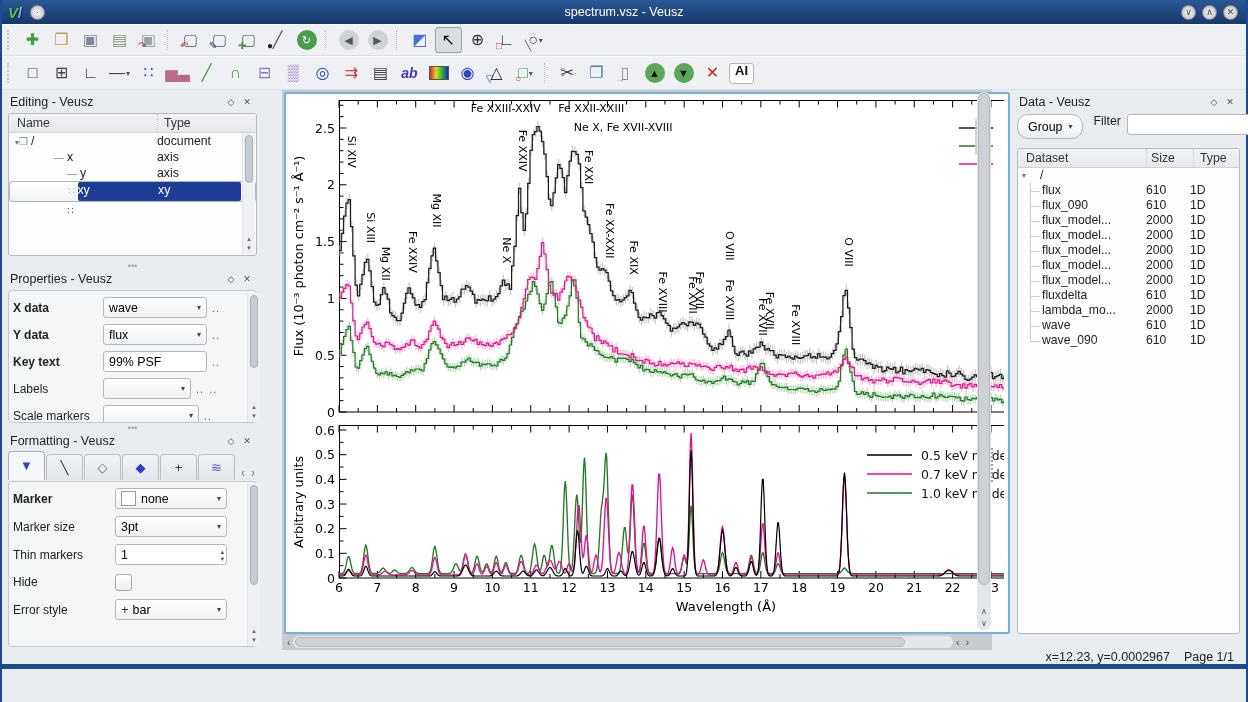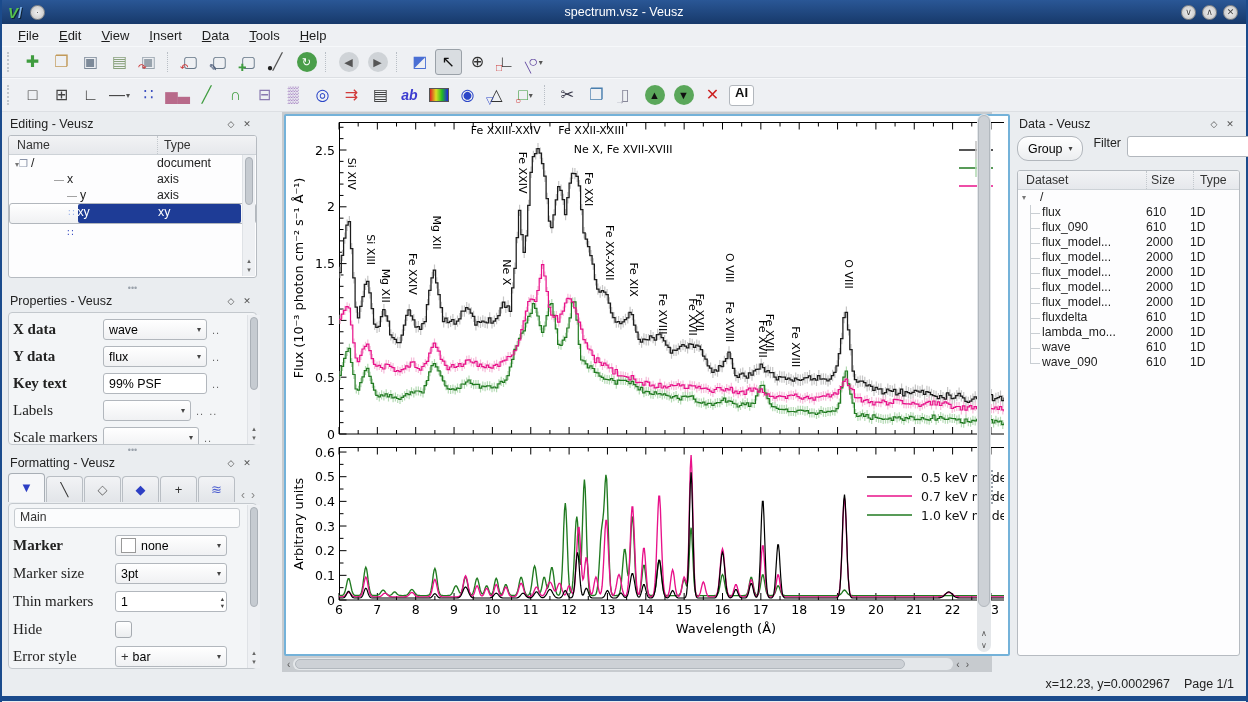--- a/index.html
+++ b/index.html
@@ -53,21 +53,21 @@
   .trow.sel .lab,.trow.sel .typ{color:#fff;}
   .trow .exp{color:#777;font-size:8px;}
   .trow .tic{font-size:10px;margin-right:3px;}
   .vsb{position:absolute;right:1px;top:19px;bottom:1px;width:12px;background:#eef0f3;border-left:1px solid #dfe2e6;}
   .vsb .thumb{position:absolute;left:2px;right:2px;top:2px;height:38%;background:#c6cbd1;border:1px solid #aab0b7;border-radius:5px;}
   .vsb .a1,.vsb .a2{position:absolute;left:0;right:0;text-align:center;font-size:7px;color:#666;}
   .vsb .a1{bottom:11px;} .vsb .a2{bottom:2px;}
   
   .groove{position:absolute;left:4px;right:4px;top:21px;bottom:3px;background:#f3f5f7;border:1px solid #c3c8cd;border-radius:4px;overflow:hidden;padding:3px 2px 0 4px;box-sizing:border-box;}
   .prow{display:flex;align-items:center;height:27px;}
-  .plabel{width:90px;font-size:15px;color:#222;flex:none;font-family:Liberation Serif, serif;}
+  .plabel{width:90px;font-size:12px;color:#222;flex:none;}
   .plabel.b{font-weight:bold;}
   .sel{height:21px;background:linear-gradient(#ffffff,#f0f1f3);border:1px solid #b2b7bd;border-radius:3px;display:flex;align-items:center;padding:0 5px;font-size:12.4px;flex:none;box-sizing:border-box;}
   .sel .arr{margin-left:auto;font-size:8px;color:#444;padding-left:6px;}
   .sel .sw{width:13px;height:13px;background:#fff;border:1px solid #999;margin-right:5px;}
   .sel .pg{font-size:13px;margin-right:4px;color:#333;}
   .txt{height:21px;border:1px solid #b2b7bd;border-radius:3px;font-size:12.4px;padding:0 5px;font-family:inherit;background:#fff;box-sizing:border-box;}
   .dots{color:#666;font-size:11px;margin-left:5px;letter-spacing:1px;}
   .spin{height:21px;border:1px solid #b2b7bd;border-radius:3px;background:#fff;display:flex;align-items:center;padding:0 2px 0 5px;font-size:12.4px;box-sizing:border-box;}
   .spin .ud{margin-left:auto;display:flex;flex-direction:column;font-size:6.5px;color:#444;line-height:1.1;padding-left:6px;}
   .cb{width:15px;height:15px;border:1px solid #a6abb1;border-radius:3px;background:linear-gradient(#fff,#ebedef);}
@@ -101,48 +101,39 @@
   .vscroll{position:absolute;right:1px;top:2px;width:14px;height:538px;background:#e4e7ea;border-radius:7px;}
   .vscroll .thumb{position:absolute;left:1px;right:1px;top:1px;height:490px;background:#cdd1d6;border:1px solid #b2b8be;border-radius:6px;}
   .vscroll .a1,.vscroll .a2{position:absolute;left:0;right:0;text-align:center;font-size:8px;color:#555;}
   .vscroll .a1{bottom:14px;}.vscroll .a2{bottom:2px;}
   .hscroll{position:absolute;left:2px;right:20px;bottom:1px;height:14px;display:flex;align-items:center;}
   .hscroll .ar{font-size:10px;color:#555;padding:0 3px;}
   .hscroll .track{flex:1;height:12px;background:#e4e7ea;border-radius:6px;position:relative;}
   .hscroll .thumb{position:absolute;left:2px;top:1px;bottom:1px;width:92%;background:#cdd1d6;border:1px solid #b2b8be;border-radius:5px;}
   .dockhandle{position:absolute;right:-4px;top:358px;height:34px;width:3px;border-left:2px dotted #9aa2ab;}
   
-  .statusbar{height:24px;display:flex;align-items:center;justify-content:flex-end;background:#eaedf0;font-size:12.5px;color:#222;padding-right:12px;}
+  .statusbar{height:14px;display:flex;align-items:center;justify-content:flex-end;background:#eaedf0;font-size:12.5px;color:#222;padding-right:12px;}
   .statusbar .pg{margin-left:14px;}
   .bottomedge{height:5px;background:#1b4b8c;}
   svg text{font-family:"DejaVu Sans","Liberation Sans",sans-serif;}
 </style>
 </head>
 <body>
 
 <div class="win">
   <div class="titlebar">
     <span class="vlogo">V<i>/</i></span>
     <span class="tb-circle">·</span>
     <span class="title">spectrum.vsz - Veusz</span>
     <span class="tb-btns" id="winbtns">
         <span class="tb-circle">∨</span>
         <span class="tb-circle">∧</span>
         <span class="tb-circle">✕</span>
       </span>
   </div>
-  <div class="menubar" id="menubar">
-      <span class="menu-item"><span class="k">F</span>ile</span>
-      <span class="menu-item"><span class="k">E</span>dit</span>
-      <span class="menu-item"><span class="k">V</span>iew</span>
-      <span class="menu-item"><span class="k">I</span>nsert</span>
-      <span class="menu-item"><span class="k">D</span>ata</span>
-      <span class="menu-item"><span class="k">T</span>ools</span>
-      <span class="menu-item"><span class="k">H</span>elp</span>
-    </div>
   <div class="toolbar" id="tb1">
       <span class="grip"></span>
       <span class="tool">
         <span class="g" style="color: rgb(63, 156, 63);">✚</span>
       </span>
       <span class="tool">
         <span class="g" style="color: rgb(194, 154, 90);">❐</span>
       </span>
       <span class="tool">
         <span class="g" style="color: rgb(125, 138, 153);">▣</span>
@@ -401,21 +392,20 @@
             <span class="ftab" style="color: rgb(102, 102, 102);">◇</span>
             <span class="ftab" style="color: rgb(45, 63, 196);">◆</span>
             <span class="ftab" style="color: rgb(51, 51, 51);">+</span>
             <span class="ftab" style="color: rgb(76, 94, 208);">≋</span>
             <span class="ftab-nav">
               <span>‹</span>
               <span>›</span>
             </span>
           </div>
         <div class="groove" style="top:50px">
-          <div class="mainbar">Main</div>
           <div class="prow" style="height:28px">
             <span class="plabel b" style="width:102px">Marker</span>
             <span class="sel" style="width:112px">
                 <span class="sw"></span>
                 <span>none</span>
                 <span class="arr">▾</span>
               </span>
           </div>
           <div class="prow" style="height:28px">
             <span class="plabel" style="width:102px">Marker size</span>

